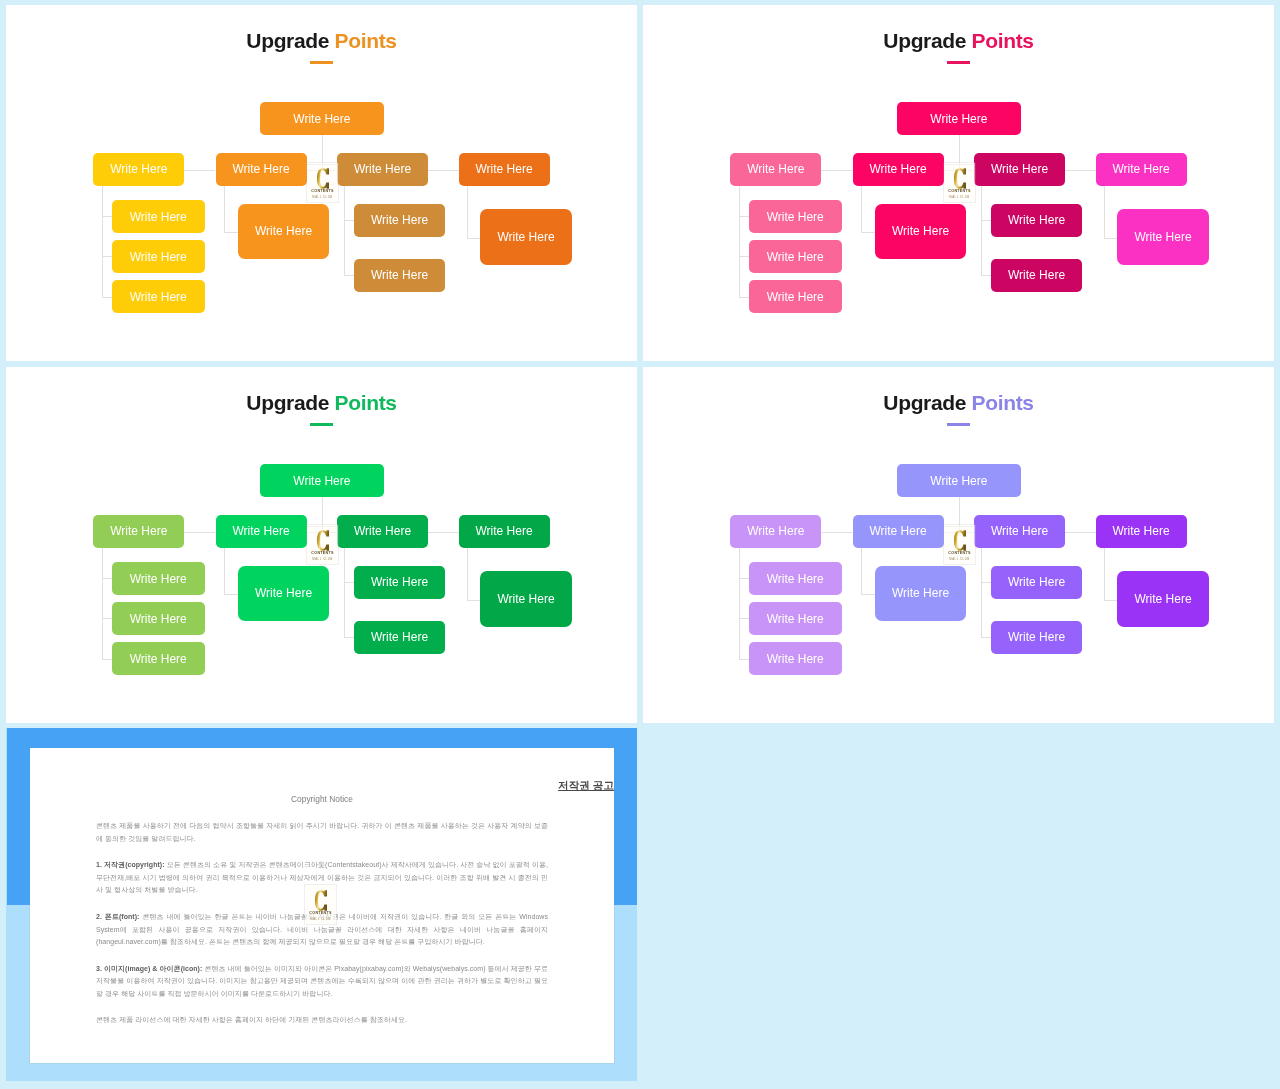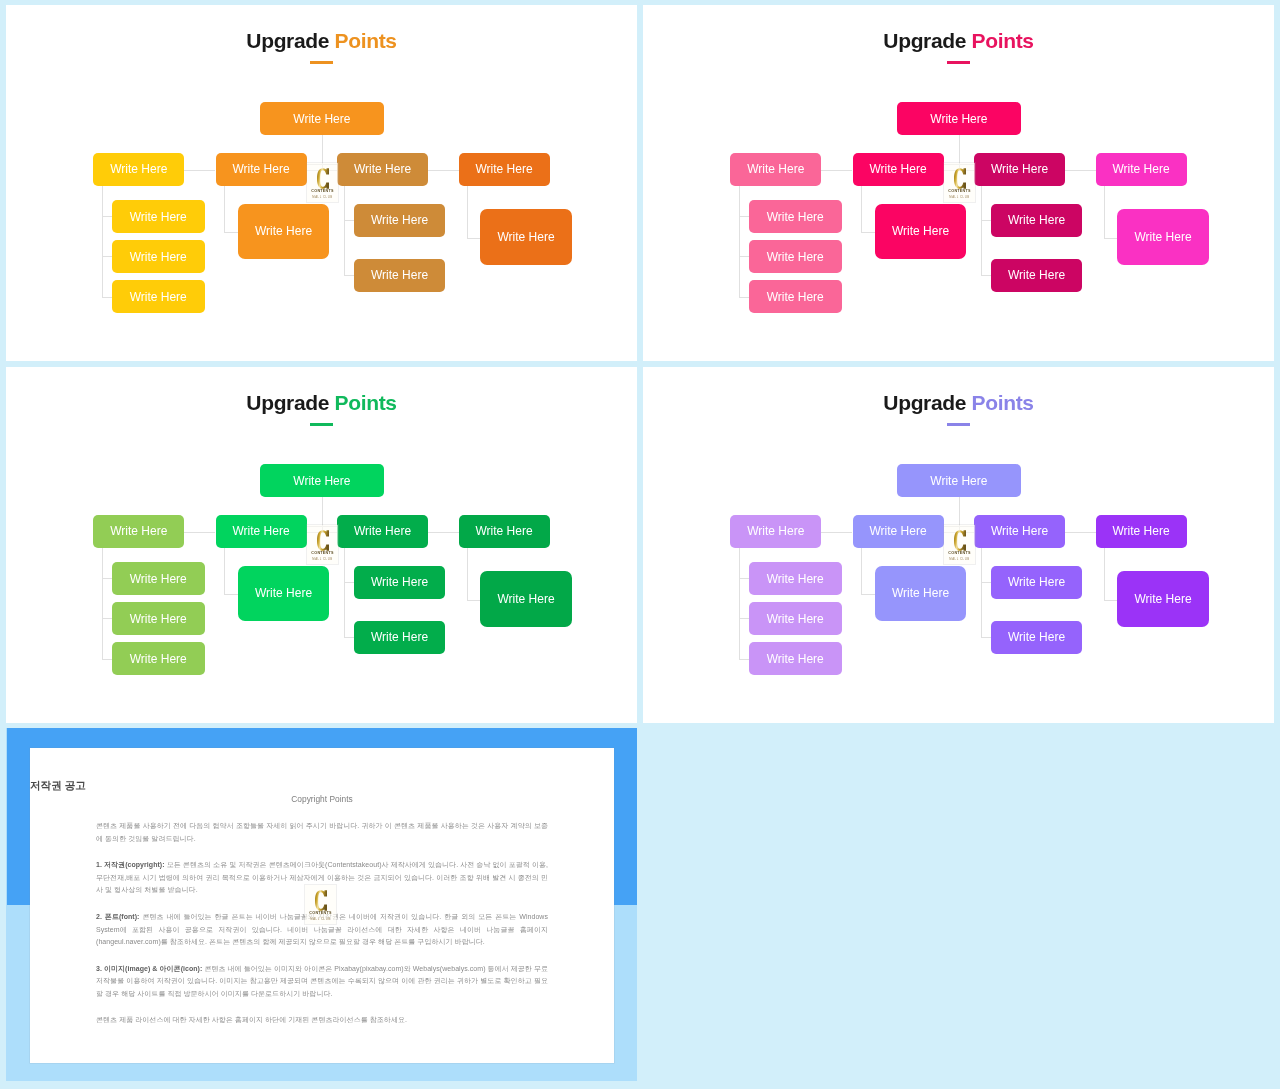--- a/index.html
+++ b/index.html
@@ -20,21 +20,21 @@
   .wm { position:absolute; width:31px; height:39px; background:rgba(255,253,246,0.60); outline:1px solid rgba(170,170,170,0.18);
         display:flex; flex-direction:column; align-items:center; justify-content:flex-start; }
   .wm .wm-c { width:12px; height:21px; margin-top:5px; }
   .wm .wm-t1 { font-size:3.7px; font-weight:bold; letter-spacing:0.25px; line-height:1;
         color:#5f4f26; margin-top:1.3px; }
   .wm .wm-t2 { font-size:2.8px; letter-spacing:0.55px; line-height:1; color:#9b8355; margin-top:2.0px; }
 
   
   .notice-blue { position:absolute; background:#3f95f3; }
   .notice-paper { position:absolute; background:#ffffff; box-shadow:0 0 0 0.5px rgba(120,140,160,0.22); }
-  .notice-h1 { text-align:left; font-size:10.6px; font-weight:bold; color:#4a4a4a; }
+  .notice-h1 { text-align:right; font-size:10.6px; font-weight:bold; color:#4a4a4a;text-decoration:underline; }
   .notice-h2 { text-align:center; font-size:8.4px; color:#7f7f7f; }
   .notice-p { font-size:7px; color:#8a8a8a; line-height:12.5px; margin-top:14.2px; text-align:justify; letter-spacing:0.05px; }
   .notice-p b { color:#5e5e5e; }
 </style>
 </head>
 <body style="background: rgb(210, 239, 250);">
 
 <div class="stage" id="stage">
     <div class="slide" style="left: 6px; top: 5px; width: 631px; height: 356px;">
       <div class="slide-title"><span>Upgrade</span> <span class="accent" style="color: rgb(237, 146, 32);">Points</span></div>
@@ -230,21 +230,21 @@
           </svg></div>
         <div class="wm-t1">CONTENTS</div>
         <div class="wm-t2">MALL CLUB</div>
       </div>
     </div>
     <div style="position: absolute; left: 0px; top: 0px; width: 1280px; height: 1089px;">
       <div class="notice-light" style="position: absolute; left: 6px; top: 728px; width: 631px; height: 353px; background: rgb(173, 222, 251);"></div>
       <div class="notice-blue" style="position: absolute; left: 7px; top: 728px; width: 630px; height: 177px; background: rgb(69, 162, 245);"></div>
       <div class="notice-paper" style="position: absolute; left: 30px; top: 748px; width: 584px; height: 315px; background: rgb(255, 255, 255); padding: 0px;">
         <div class="notice-h1" style="position: absolute; left: 0px; top: 31px; width: 100%;">저작권 공고</div>
-        <div class="notice-h2" style="position: absolute; left: 0px; top: 46px; width: 100%; margin: 0px;">Copyright Points</div>
+        <div class="notice-h2" style="position: absolute; left: 0px; top: 46px; width: 100%; margin: 0px;">Copyright Notice</div>
         <div style="position: absolute; left: 66px; top: 58px; width: 452px;">
           <div class="notice-p"><span>콘텐츠 제품을 사용하기 전에 다음의 협약서 조항들을 자세히 읽어 주시기 바랍니다. 귀하가 이 콘텐츠 제품을 사용하는 것은 사용자 계약의 보증에 동의한 것임을 알려드립니다.</span></div>
           <div class="notice-p"><b>1. 저작권(copyright):</b> <span>모든 콘텐츠의 소유 및 저작권은 콘텐츠메이크아웃(Contentstakeout)사 제작사에게 있습니다. 사전 승낙 없이 포괄적 이용, 무단전재,배포 시기 법령에 의하여 권리 목적으로 이용하거나 제삼자에게 이용하는 것은 금지되어 있습니다. 이러한 조항 위배 발견 시 종전의 민사 및 형사상의 처벌을 받습니다.</span></div>
           <div class="notice-p"><b>2. 폰트(font):</b> <span>콘텐츠 내에 들어있는 한글 폰트는 네이버 나눔글꼴의 저작권은 네이버에 저작권이 있습니다. 한글 외의 모든 폰트는 Windows System에 포함된 사용이 공용으로 저작권이 있습니다. 네이버 나눔글꼴 라이선스에 대한 자세한 사항은 네이버 나눔글꼴 홈페이지(hangeul.naver.com)를 참조하세요. 폰트는 콘텐츠의 함께 제공되지 않으므로 필요할 경우 해당 폰트를 구입하시기 바랍니다.</span></div>
           <div class="notice-p"><b>3. 이미지(image) &amp; 아이콘(icon):</b> <span>콘텐츠 내에 들어있는 이미지와 아이콘은 Pixabay(pixabay.com)와 Webalys(webalys.com) 등에서 제공한 무료 저작물을 이용하여 저작권이 있습니다. 이미지는 참고용만 제공되며 콘텐츠에는 수록되지 않으며 이에 관한 권리는 귀하가 별도로 확인하고 필요할 경우 해당 사이트를 직접 방문하시어 이미지를 다운로드하시기 바랍니다.</span></div>
           <div class="notice-p"><span>콘텐츠 제품 라이선스에 대한 자세한 사항은 홈페이지 하단에 기재된 콘텐츠라이선스를 참조하세요.</span></div>
         </div>
       </div>
       <div class="wm" style="position: absolute; left: 305px; top: 885px;">
         <div class="wm-c"><svg viewBox="0 0 120 210" width="12" height="21">

